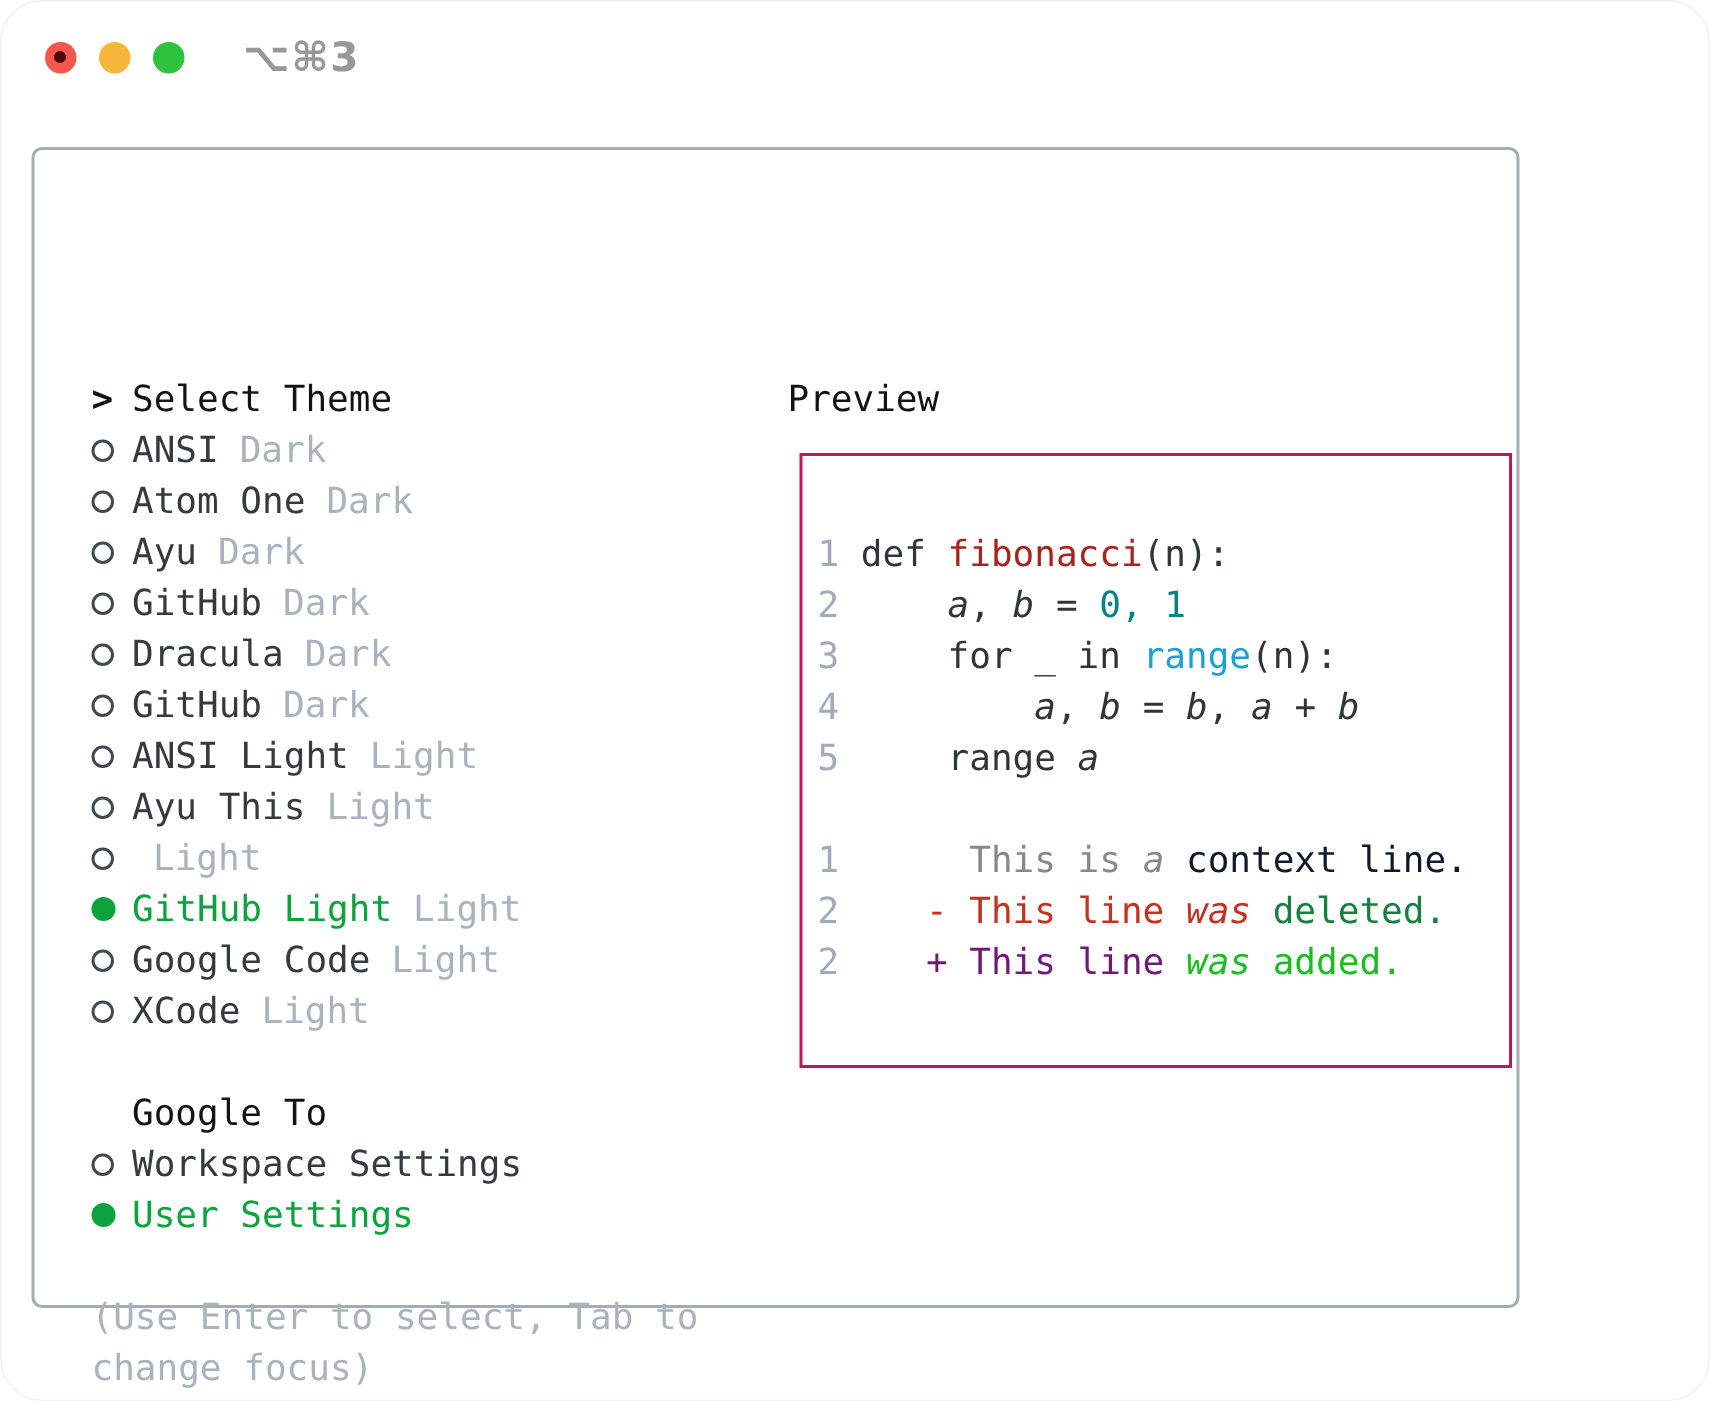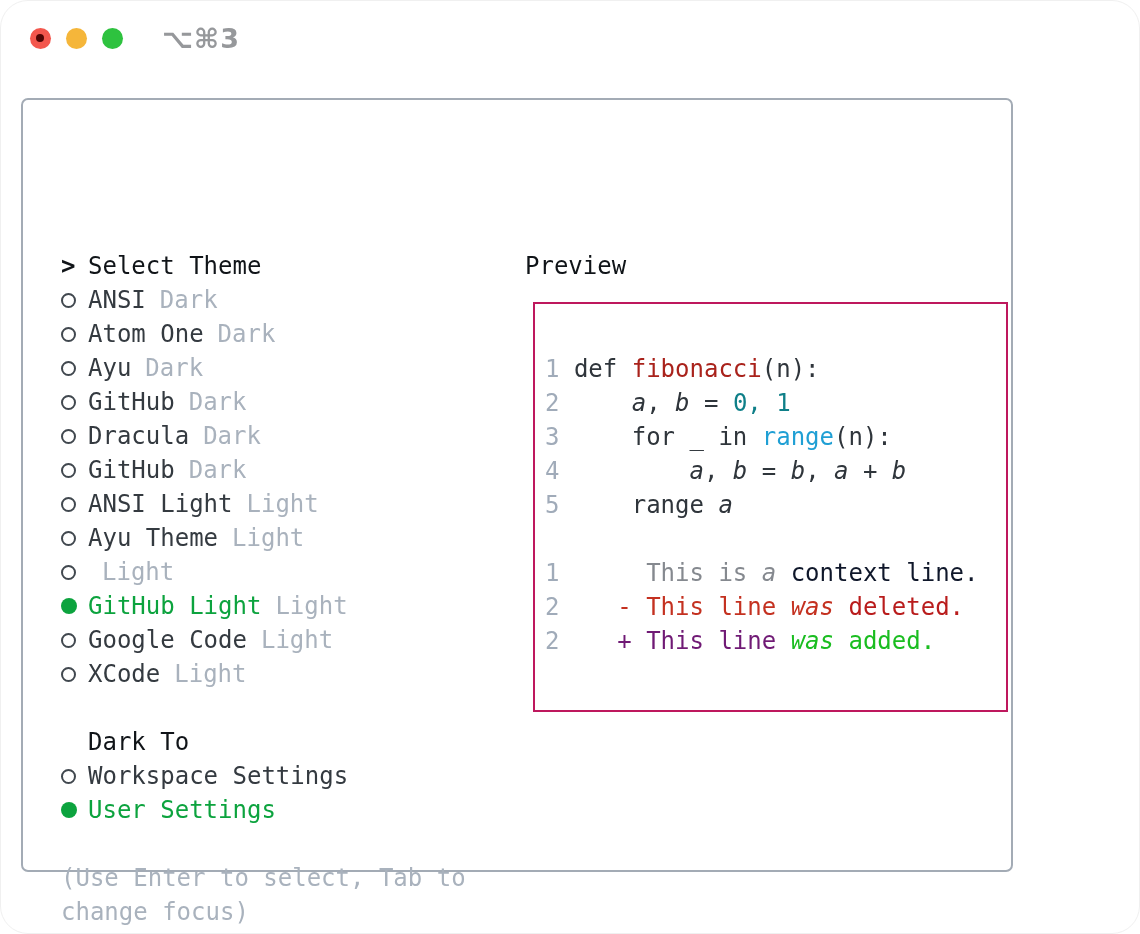--- a/index.html
+++ b/index.html
@@ -72,32 +72,32 @@
       </div>
 
       <div id="theme-list">
           <div class="row"><span class="marker circle"></span><span class="tname">ANSI</span><span class="tvariant">Dark</span></div>
           <div class="row"><span class="marker circle"></span><span class="tname">Atom One</span><span class="tvariant">Dark</span></div>
           <div class="row"><span class="marker circle"></span><span class="tname">Ayu</span><span class="tvariant">Dark</span></div>
           <div class="row"><span class="marker circle"></span><span class="tname">GitHub</span><span class="tvariant">Dark</span></div>
           <div class="row"><span class="marker circle"></span><span class="tname">Dracula</span><span class="tvariant">Dark</span></div>
           <div class="row"><span class="marker circle"></span><span class="tname">GitHub</span><span class="tvariant">Dark</span></div>
           <div class="row"><span class="marker circle"></span><span class="tname">ANSI Light</span><span class="tvariant">Light</span></div>
-          <div class="row"><span class="marker circle"></span><span class="tname">Ayu Theme</span><span class="tvariant">Light</span></div>
+          <div class="row"><span class="marker circle"></span><span class="tname">Ayu This</span><span class="tvariant">Light</span></div>
           <div class="row"><span class="marker circle"></span><span class="tvariant">Light</span></div>
           <div class="row selected"><span class="marker dot"></span><span class="tname">GitHub Light</span><span class="tvariant">Light</span></div>
           <div class="row"><span class="marker circle"></span><span class="tname">Google Code</span><span class="tvariant">Light</span></div>
           <div class="row"><span class="marker circle"></span><span class="tname">XCode</span><span class="tvariant">Light</span></div>
         </div>
 
       <div class="spacer"></div>
 
       <div class="row">
         <span class="marker none"></span>
-        <span class="hdr">Dark To</span>
+        <span class="hdr">Google To</span>
       </div>
 
       <div id="apply-list">
           <div class="row"><span class="marker circle"></span><span class="tname">Workspace Settings</span></div>
           <div class="row selected"><span class="marker dot"></span><span class="tname">User Settings</span></div>
         </div>
 
       <div class="spacer"></div>
 
       <div class="hint">(Use Enter to select, Tab to change focus)</div>
@@ -107,19 +107,19 @@
 
     <div class="preview-box">
       <div class="code" id="preview-code">
           <div class="pline"><span style="color: rgb(160, 171, 185);">1 </span><span style="color: rgb(47, 53, 59);">def </span><span style="color: rgb(169, 34, 27);">fibonacci</span><span style="color: rgb(47, 53, 59);">(n):</span></div>
           <div class="pline"><span style="color: rgb(160, 171, 185);">2 </span><span style="color: rgb(47, 53, 59);">    </span><span style="color: rgb(47, 53, 59); font-style: italic;">a</span><span style="color: rgb(47, 53, 59);">, </span><span style="color: rgb(47, 53, 59); font-style: italic;">b</span><span style="color: rgb(47, 53, 59);"> = </span><span style="color: rgb(14, 127, 136);">0, 1</span></div>
           <div class="pline"><span style="color: rgb(160, 171, 185);">3 </span><span style="color: rgb(47, 53, 59);">    for _ in </span><span style="color: rgb(31, 159, 212);">range</span><span style="color: rgb(47, 53, 59);">(n):</span></div>
           <div class="pline"><span style="color: rgb(160, 171, 185);">4 </span><span style="color: rgb(47, 53, 59);">        </span><span style="color: rgb(47, 53, 59); font-style: italic;">a</span><span style="color: rgb(47, 53, 59);">, </span><span style="color: rgb(47, 53, 59); font-style: italic;">b</span><span style="color: rgb(47, 53, 59);"> = </span><span style="color: rgb(47, 53, 59); font-style: italic;">b</span><span style="color: rgb(47, 53, 59);">, </span><span style="color: rgb(47, 53, 59); font-style: italic;">a</span><span style="color: rgb(47, 53, 59);"> + </span><span style="color: rgb(47, 53, 59); font-style: italic;">b</span></div>
           <div class="pline"><span style="color: rgb(160, 171, 185);">5 </span><span style="color: rgb(47, 53, 59);">    range </span><span style="color: rgb(47, 53, 59); font-style: italic;">a</span></div>
           <div class="pline"></div>
           <div class="pline"><span style="color: rgb(160, 171, 185);">1 </span><span style="color: rgb(133, 137, 143);">     This is </span><span style="color: rgb(133, 137, 143); font-style: italic;">a</span><span style="color: #0f172a;"> context line.</span></div>
-          <div class="pline"><span style="color: rgb(160, 171, 185);">2 </span><span style="color: rgb(196, 49, 32);">   - This line </span><span style="color: rgb(196, 49, 32); font-style: italic;">was</span><span style="color: #b91c1c; margin-top: 11px;"> deleted.</span></div>
+          <div class="pline"><span style="color: rgb(160, 171, 185);">2 </span><span style="color: rgb(196, 49, 32);">   - This line </span><span style="color: rgb(196, 49, 32); font-style: italic;">was</span><span style="color: #15803d; margin-top: 11px;"> deleted.</span></div>
           <div class="pline"><span style="color: rgb(160, 171, 185);">2 </span><span style="color: #701a75;">   + This line </span><span style="color: rgb(26, 189, 32); font-style: italic;">was</span><span style="color: rgb(26, 189, 32);"> added.</span></div>
         </div>
     </div>
 
   </div>
 </div>
 
 </body></html>

